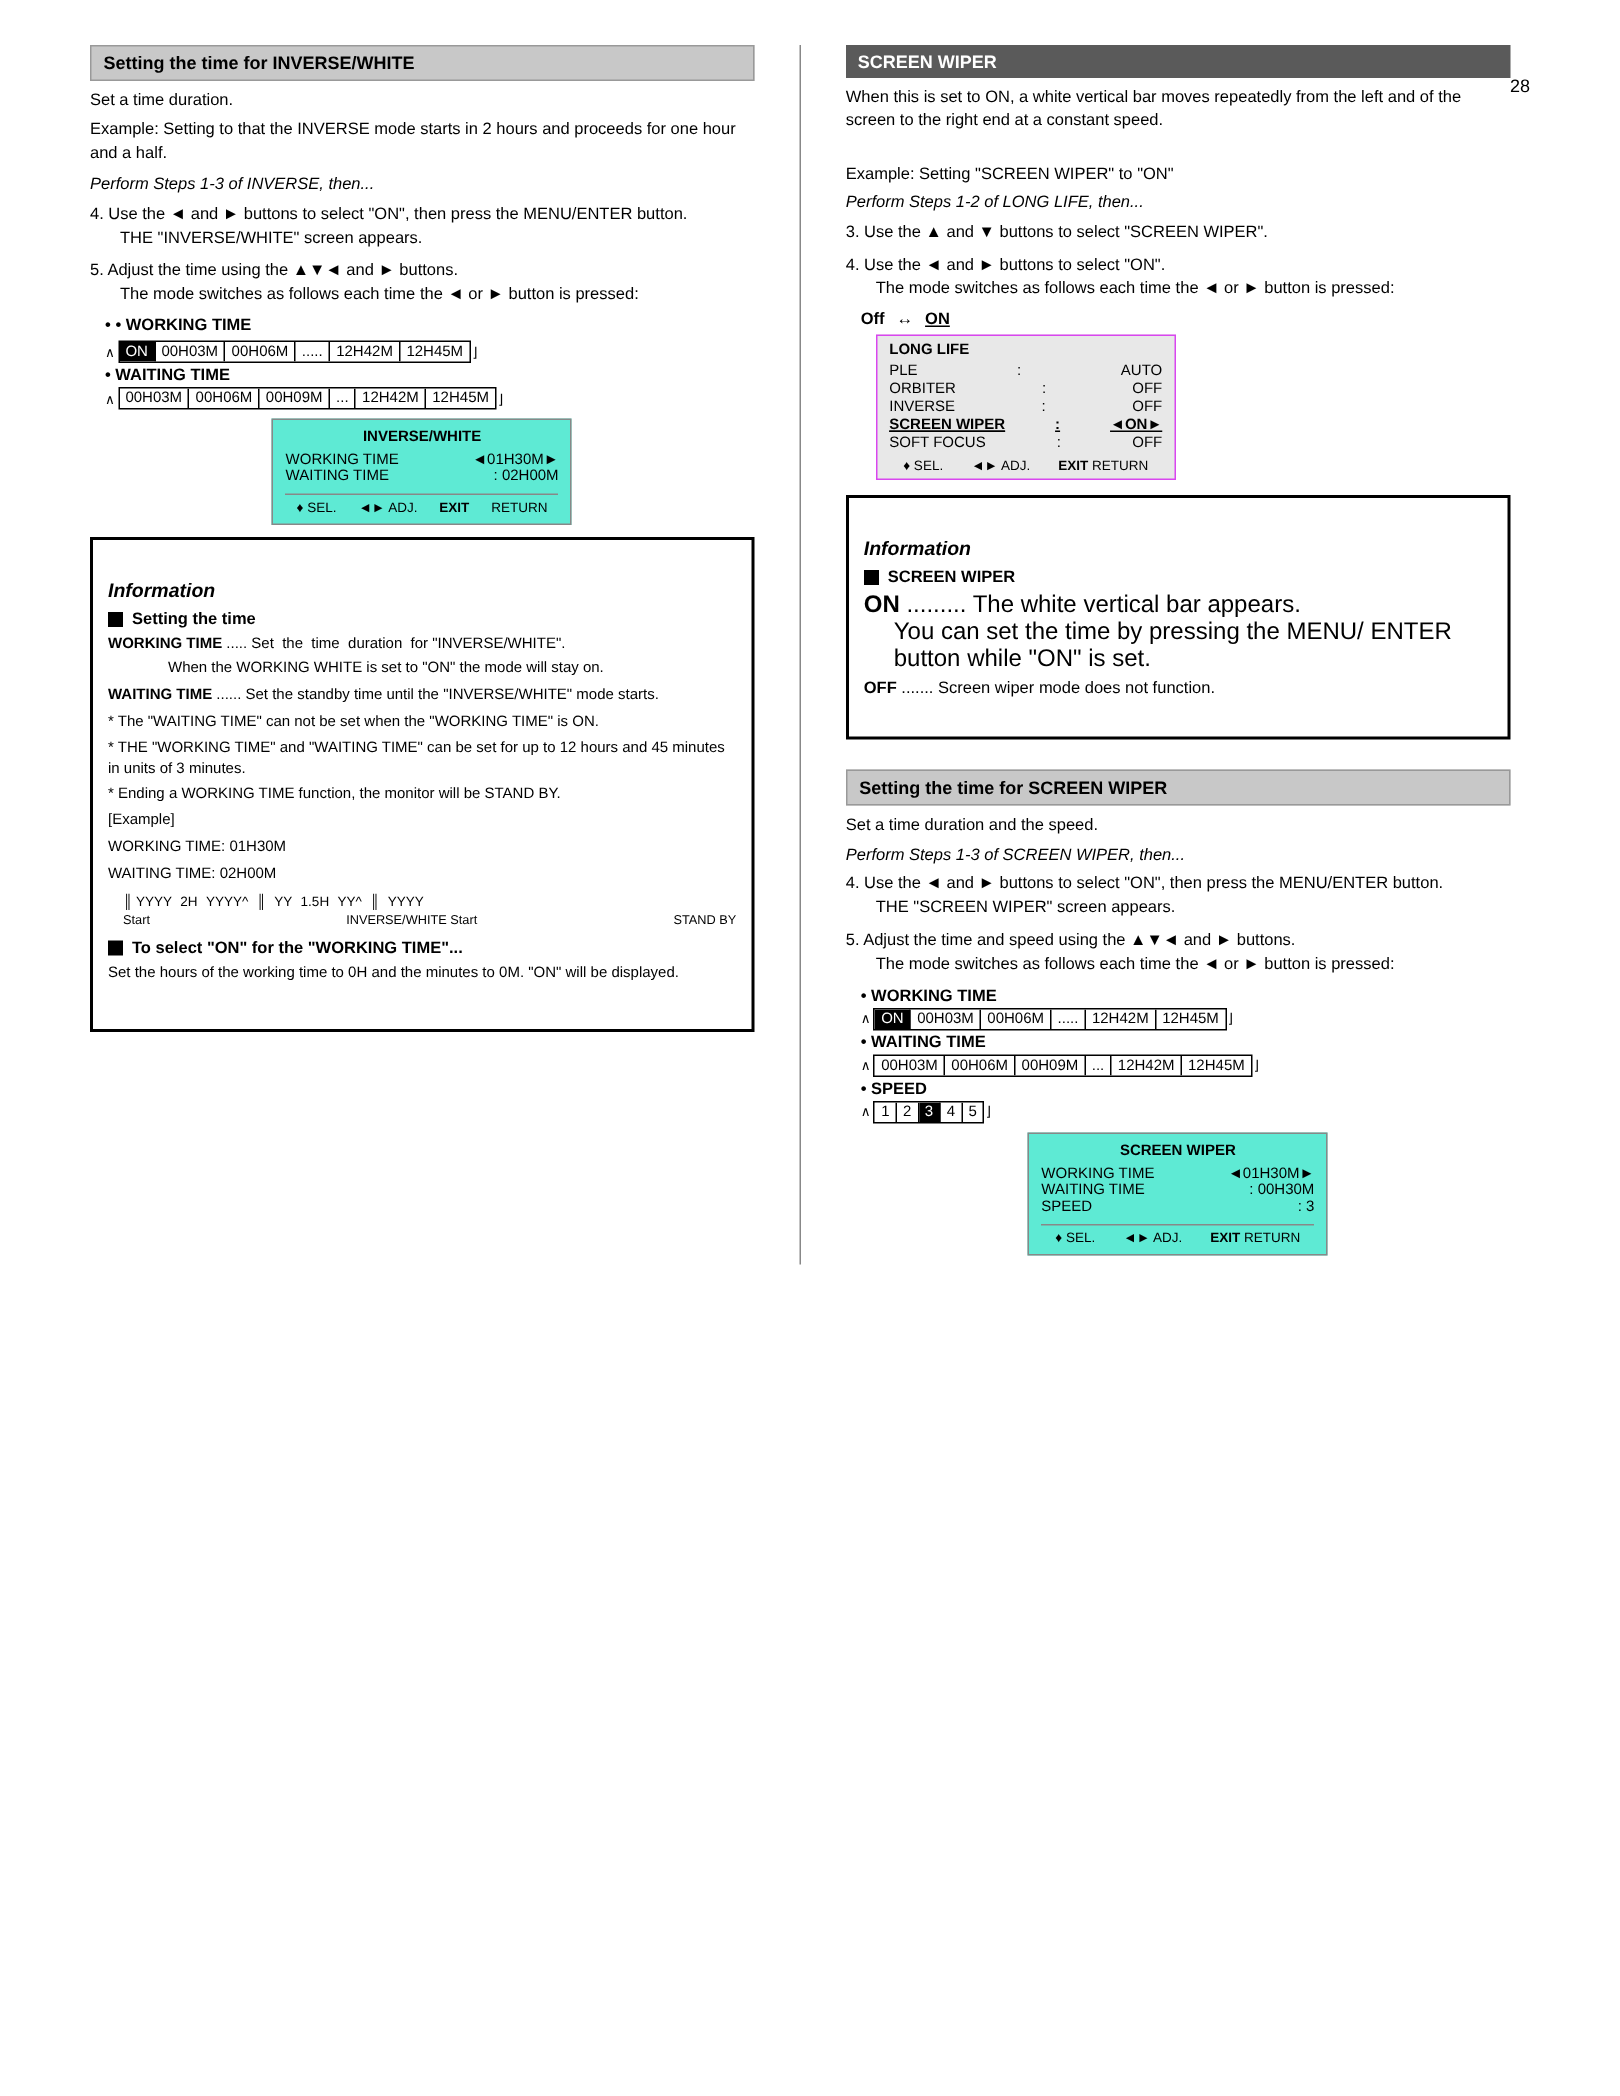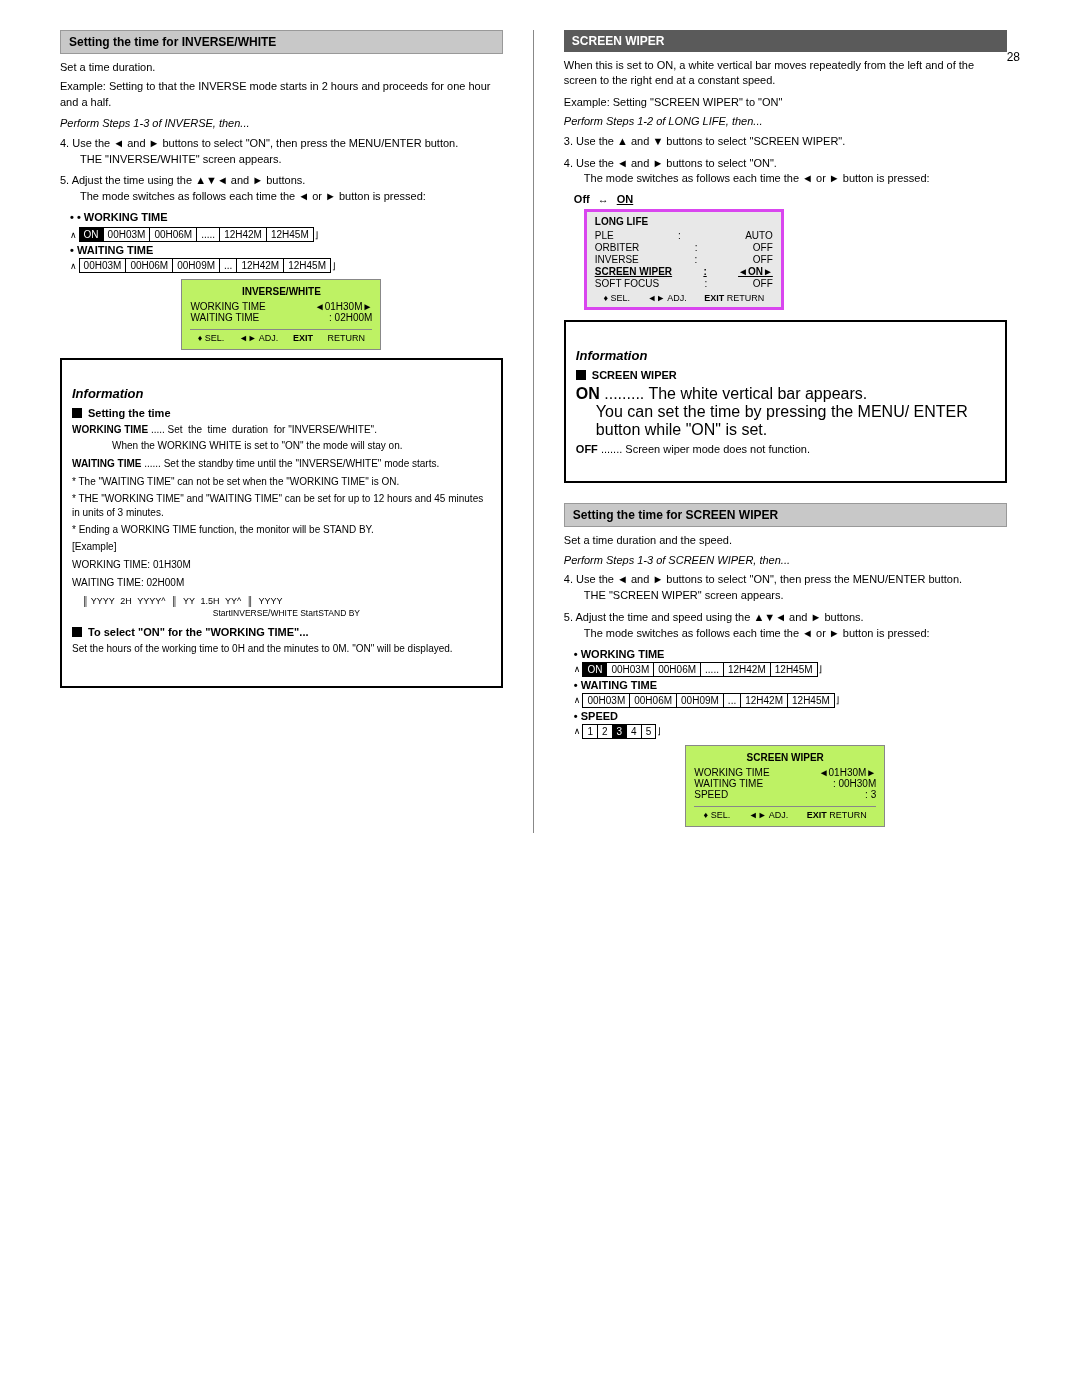--- a/index.html
+++ b/index.html
@@ -95,31 +95,31 @@
     }
     .timing-cell {
       padding: 1px 4px;
       border-right: 1px solid #000;
       white-space: nowrap;
     }
     .timing-cell:last-child { border-right: none; }
     .timing-cell.active { background: #000; color: #fff; }
     .screen-mockup {
       border: 1px solid #888;
-      background: #bef264;
+      background: #5eead4;
       padding: 6px 8px;
       margin: 6px auto;
       width: 200px;
       font-size: 10px;
     }
     .screen-mockup .screen-title { text-align: center; font-size: 10px; margin-bottom: 4px; font-weight: bold; }
     .screen-mockup .screen-row { display: flex; justify-content: space-between; font-size: 10px; }
     .screen-mockup .screen-footer { display: flex; justify-content: space-around; margin-top: 6px; font-size: 9px; border-top: 1px solid #888; padding-top: 3px; }
     .menu-box {
-      border: 3px solid #d946ef;
+      border: 1px solid #d946ef;
       background: #e8e8e8;
       padding: 4px 8px;
       margin: 4px 0 4px 20px;
       font-size: 10px;
       width: 200px;
     }
     .menu-box .menu-title { font-weight: bold; text-align: left; margin-bottom: 3px; font-size: 10px; }
     .menu-box .menu-row { display: flex; justify-content: space-between; margin-bottom: 1px; }
     .menu-box .highlighted { font-weight: bold; text-decoration: underline; }
     .menu-box .menu-footer { display: flex; justify-content: space-around; margin-top: 4px; font-size: 9px; }
@@ -237,39 +237,39 @@
           <span class="tl-label">║ YYYY</span>
           <span class="tl-label">&nbsp;2H&nbsp;</span>
           <span class="tl-label">YYYY^</span>
           <span class="tl-label">&nbsp;║&nbsp;</span>
           <span class="tl-label">YY</span>
           <span class="tl-label">&nbsp;1.5H&nbsp;</span>
           <span class="tl-label">YY^</span>
           <span class="tl-label">&nbsp;║&nbsp;</span>
           <span class="tl-label">YYYY</span>
         </div>
-        <div style="display:flex; justify-content:center; font-size:8.5px; margin-left:10px; margin-bottom:8px;">
+        <div style="display:flex; justify-content:space-between; font-size:8.5px; margin-left:10px; margin-bottom:8px;">
           <span>Start</span>
           <span>INVERSE/WHITE Start</span>
           <span>STAND BY</span>
         </div>
 
         <div class="info-section-title" style="margin-bottom:4px;">
           <span class="black-square"></span>
           <span>To select "ON" for the "WORKING TIME"...</span>
         </div>
         <p class="small-text">Set the hours of the working time to 0H and the minutes to 0M. "ON" will be displayed.</p>
       </div>
     </div>
 
     <div class="two-col-divider"></div>
 
     <div class="col-right">
       <div class="section-header-dark">SCREEN WIPER</div>
-      <p style="margin-bottom:6px;">When this is set to ON, a white vertical bar moves repeatedly from the left and of the screen to the right end at a constant speed.</p>
+      <p style="margin-bottom:20px;">When this is set to ON, a white vertical bar moves repeatedly from the left and of the screen to the right end at a constant speed.</p>
       <p style="margin-bottom:4px;">Example: Setting "SCREEN WIPER" to "ON"</p>
       <p class="italic">Perform Steps 1-2 of LONG LIFE, then...</p>
       <div class="step">
         <span>3. </span><span>Use the ▲ and ▼ buttons to select "SCREEN WIPER".</span>
       </div>
       <div class="step">
         <span>4. </span><span>Use the ◄ and ► buttons to select "ON".</span>
         <div class="indent">The mode switches as follows each time the ◄ or ► button is pressed:</div>
       </div>
 

